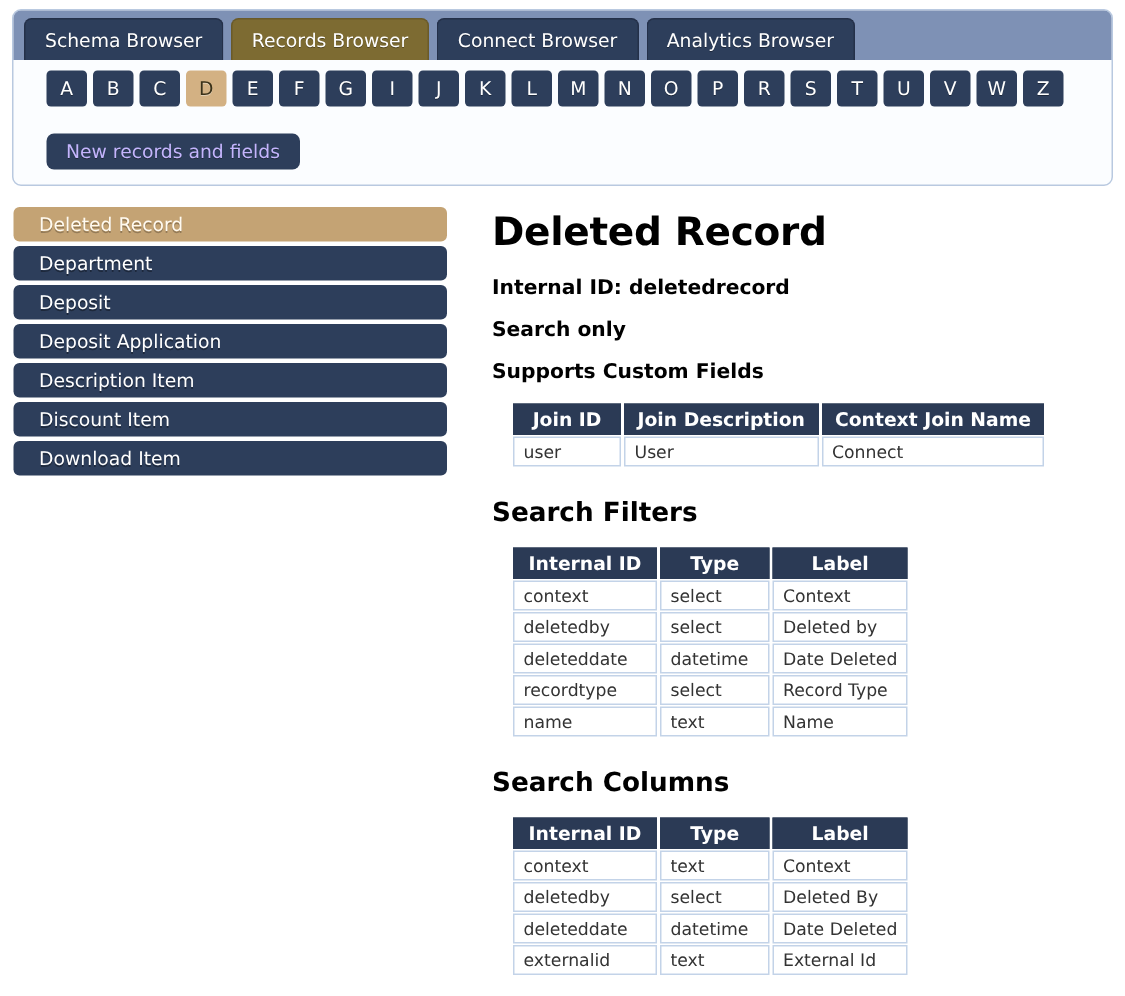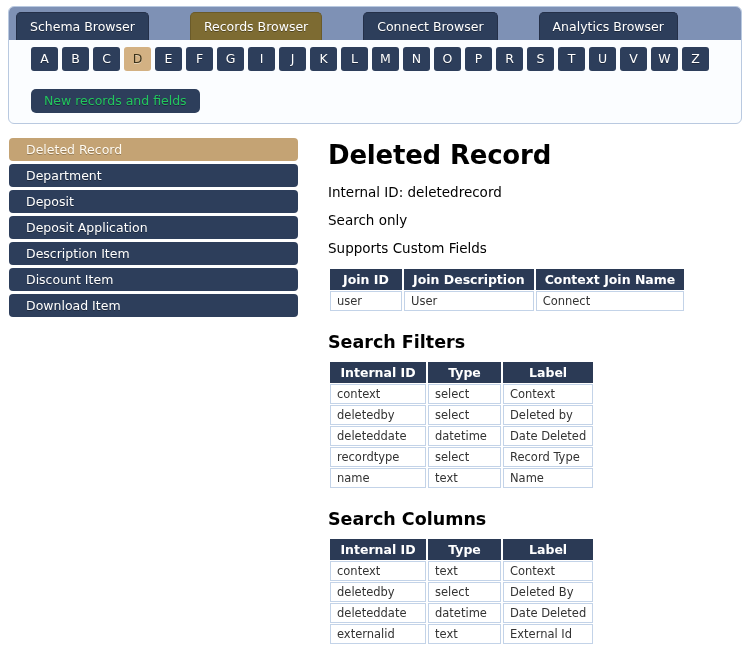--- a/index.html
+++ b/index.html
@@ -35,21 +35,20 @@
     top: 0;
     right: 0;
     height: 33px;
     background: #7e91b5;
     border-top-left-radius: 5px;
     border-top-right-radius: 5px;
     display: flex;
     align-items: flex-end;
     padding-left: 7px;
     box-sizing: border-box;
-    gap: 36px;
   }
   .tab {
     height: 28px;
     line-height: 28px;
     padding: 0 13px;
     margin-right: 5px;
     background: #2d3e5b;
     color: #ffffff;
     font-size: 12.5px;
     border-radius: 5px 5px 0 0;
@@ -97,21 +96,21 @@
 
   
   #new-records-btn {
     position: absolute;
     left: 22px;
     top: 82px;
     height: 24px;
     line-height: 24px;
     padding: 0 13px;
     background: #2d3e5b;
-    color: #22c55e;
+    color: #c4b5fd;
     font-size: 12.5px;
     border-radius: 5px;
     box-sizing: border-box;
     white-space: nowrap;
     cursor: pointer;
     text-shadow: 0 1px 0 rgba(0,0,0,0.35);
   }
 
   
   #sidebar {
@@ -149,34 +148,34 @@
     width: 414px;
   }
   #page-title {
     font-size: 26px;
     font-weight: bold;
     margin: 0 0 14px 0;
     letter-spacing: -0.2px;
   }
   .meta-line {
     font-size: 13.5px;
-    font-weight: normal;
+    font-weight: bold;
     margin: 0 0 12px 0;
   }
   .section-title {
     font-size: 17.5px;
     font-weight: bold;
     margin: 20px 0 9px 0;
   }
 
   table.grid {
     border-collapse: separate;
     border-spacing: 2px 1px;
     font-size: 11.5px;
-    margin: 0;
+    margin: 12px;
   }
   table.grid th {
     background: #2b3a55;
     color: #ffffff;
     font-weight: bold;
     font-size: 12.5px;
     padding: 2px 8px;
     text-align: center;
     white-space: nowrap;
     border: 1px solid #2b3a55;

